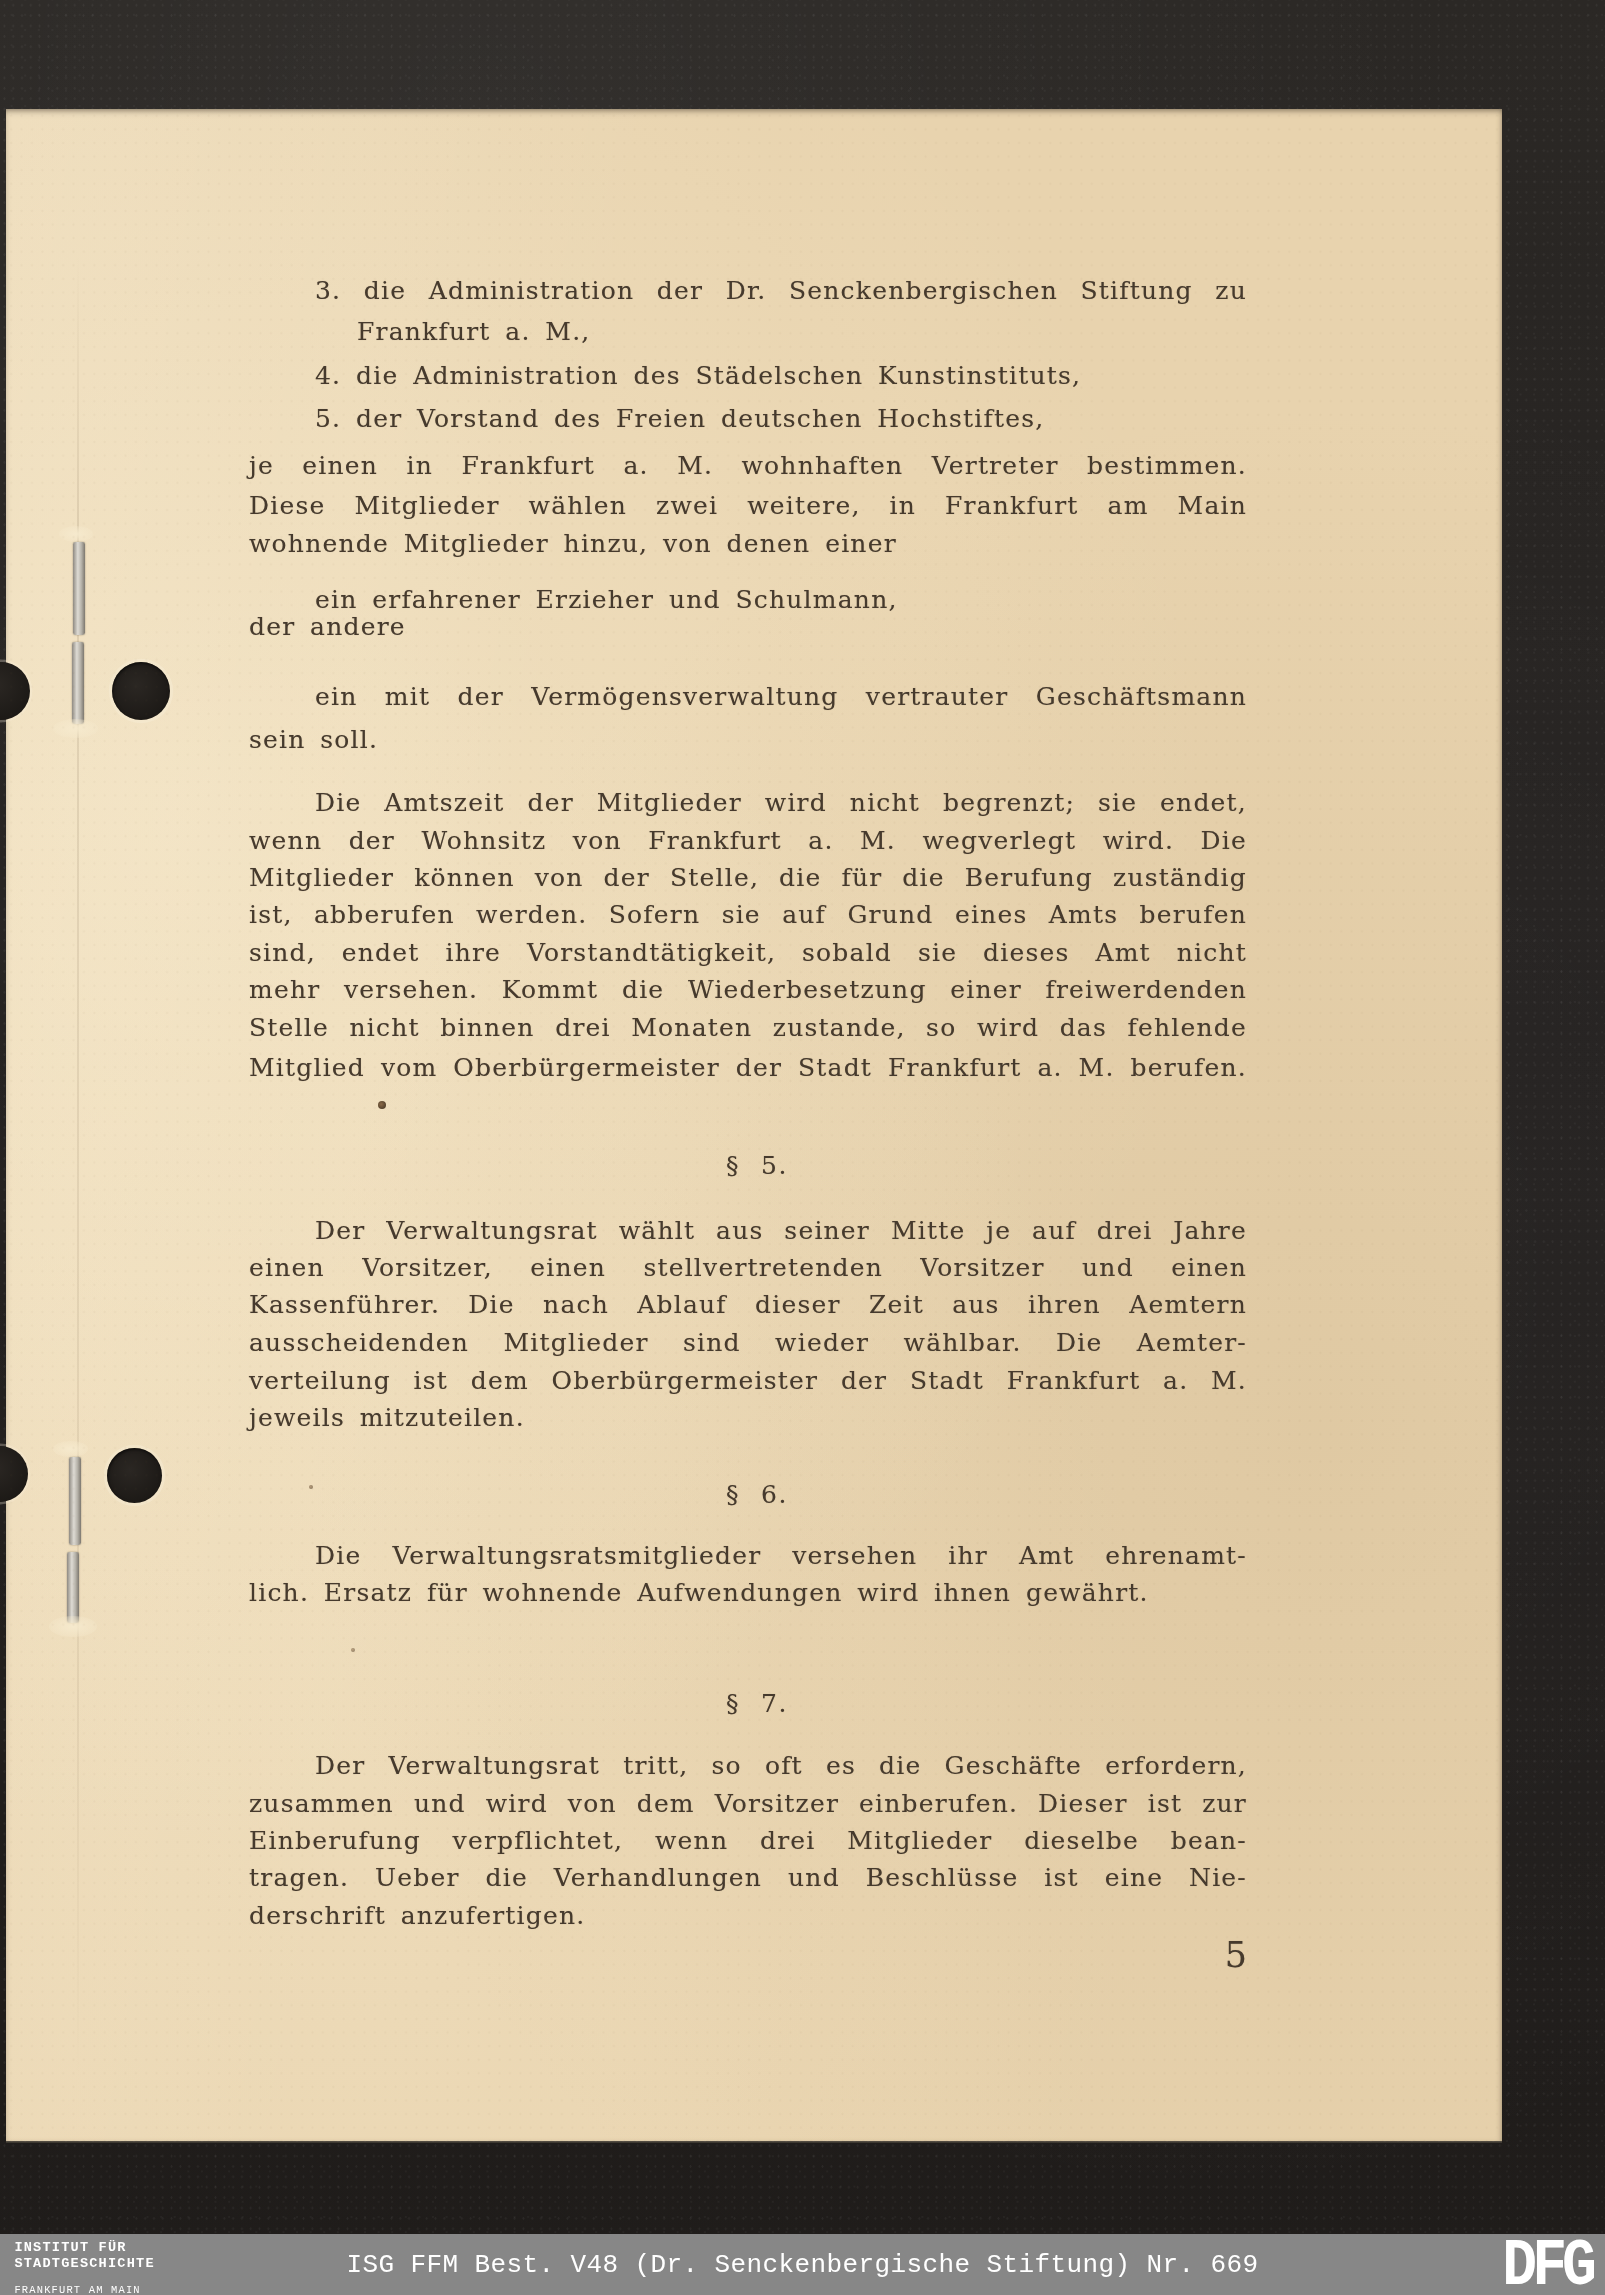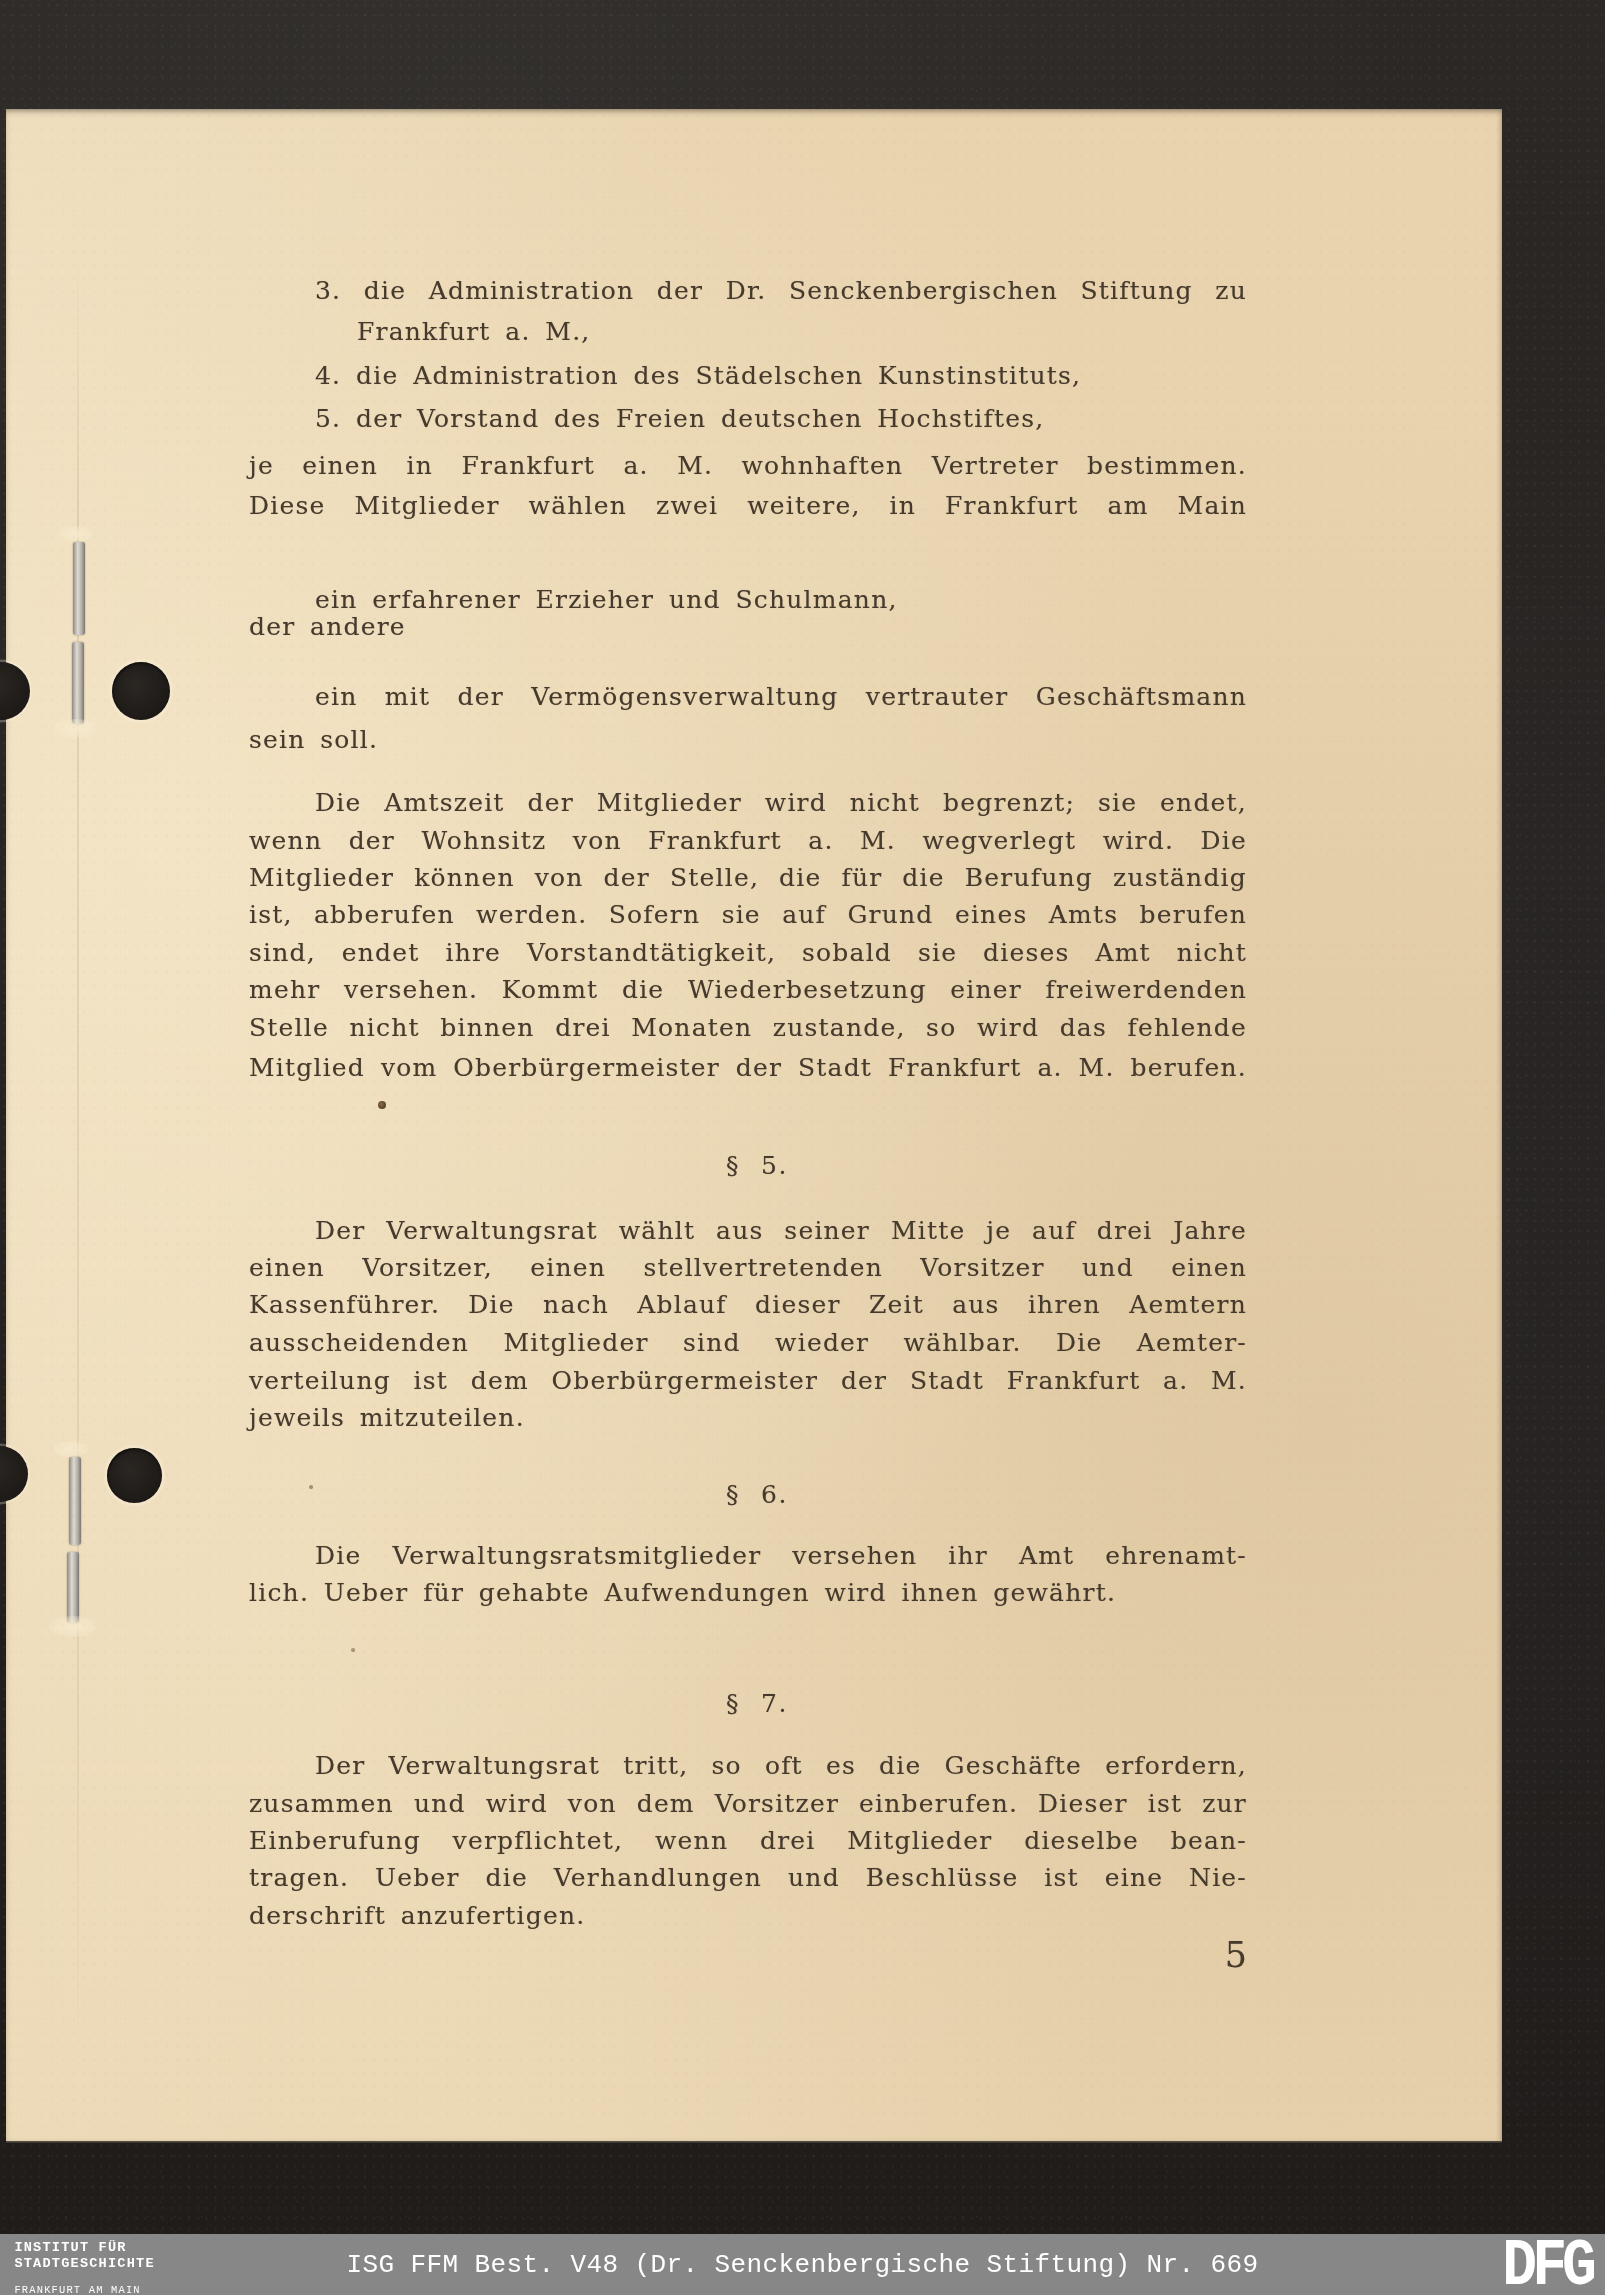--- a/index.html
+++ b/index.html
@@ -122,20 +122,21 @@
     <div class="speck" style="left:345px;top:1539px;width:4px;height:4px;opacity:.55;"></div>
   </div>
 
   <div id="text-layer">
       <div class="tl j" style="left: 315px; top: 278px; width: 932px;">3. die Administration der Dr. Senckenbergischen Stiftung zu</div>
       <div class="tl " style="left: 357px; top: 319px;">Frankfurt a. M.,</div>
       <div class="tl " style="left: 315px; top: 363px;">4. die Administration des Städelschen Kunstinstituts,</div>
       <div class="tl " style="left: 315px; top: 406px;">5. der Vorstand des Freien deutschen Hochstiftes,</div>
       <div class="tl j" style="left: 249px; top: 453px; width: 998px;">je einen in Frankfurt a. M. wohnhaften Vertreter bestimmen.</div>
       <div class="tl j" style="left: 249px; top: 493px; width: 998px;">Diese Mitglieder wählen zwei weitere, in Frankfurt am Main</div>
+      <div class="tl " style="left: 249px; top: 531px;">wohnende Mitglieder hinzu, von denen einer</div>
       <div class="tl " style="left: 315px; top: 587px;">ein erfahrener Erzieher und Schulmann,</div>
       <div class="tl " style="left: 249px; top: 614px;">der andere</div>
       <div class="tl j" style="left: 315px; top: 684px; width: 932px;">ein mit der Vermögensverwaltung vertrauter Geschäftsmann</div>
       <div class="tl " style="left: 249px; top: 727px;">sein soll.</div>
       <div class="tl j" style="left: 315px; top: 790px; width: 932px;">Die Amtszeit der Mitglieder wird nicht begrenzt; sie endet,</div>
       <div class="tl j" style="left: 249px; top: 828px; width: 998px;">wenn der Wohnsitz von Frankfurt a. M. wegverlegt wird. Die</div>
       <div class="tl j" style="left: 249px; top: 865px; width: 998px;">Mitglieder können von der Stelle, die für die Berufung zuständig</div>
       <div class="tl j" style="left: 249px; top: 902px; width: 998px;">ist, abberufen werden. Sofern sie auf Grund eines Amts berufen</div>
       <div class="tl j" style="left: 249px; top: 940px; width: 998px;">sind, endet ihre Vorstandtätigkeit, sobald sie dieses Amt nicht</div>
       <div class="tl j" style="left: 249px; top: 977px; width: 998px;">mehr versehen. Kommt die Wiederbesetzung einer freiwerdenden</div>
@@ -143,21 +144,21 @@
       <div class="tl j" style="left: 249px; top: 1055px; width: 998px;">Mitglied vom Oberbürgermeister der Stadt Frankfurt a. M. berufen.</div>
       <div class="tl h" style="left: 258px; top: 1153px; width: 998px;">§ 5.</div>
       <div class="tl j" style="left: 315px; top: 1218px; width: 932px;">Der Verwaltungsrat wählt aus seiner Mitte je auf drei Jahre</div>
       <div class="tl j" style="left: 249px; top: 1255px; width: 998px;">einen Vorsitzer, einen stellvertretenden Vorsitzer und einen</div>
       <div class="tl j" style="left: 249px; top: 1292px; width: 998px;">Kassenführer. Die nach Ablauf dieser Zeit aus ihren Aemtern</div>
       <div class="tl j" style="left: 249px; top: 1330px; width: 998px;">ausscheidenden Mitglieder sind wieder wählbar. Die Aemter-</div>
       <div class="tl j" style="left: 249px; top: 1368px; width: 998px;">verteilung ist dem Oberbürgermeister der Stadt Frankfurt a. M.</div>
       <div class="tl " style="left: 249px; top: 1405px;">jeweils mitzuteilen.</div>
       <div class="tl h" style="left: 258px; top: 1482px; width: 998px;">§ 6.</div>
       <div class="tl j" style="left: 315px; top: 1543px; width: 932px;">Die Verwaltungsratsmitglieder versehen ihr Amt ehrenamt-</div>
-      <div class="tl " style="left: 249px; top: 1580px;">lich. Ueber für gehabte Aufwendungen wird ihnen gewährt.</div>
+      <div class="tl " style="left: 249px; top: 1580px;">lich. Ersatz für wohnende Aufwendungen wird ihnen gewährt.</div>
       <div class="tl h" style="left: 258px; top: 1691px; width: 998px;">§ 7.</div>
       <div class="tl j" style="left: 315px; top: 1753px; width: 932px;">Der Verwaltungsrat tritt, so oft es die Geschäfte erfordern,</div>
       <div class="tl j" style="left: 249px; top: 1791px; width: 998px;">zusammen und wird von dem Vorsitzer einberufen. Dieser ist zur</div>
       <div class="tl j" style="left: 249px; top: 1828px; width: 998px;">Einberufung verpflichtet, wenn drei Mitglieder dieselbe bean-</div>
       <div class="tl j" style="left: 249px; top: 1865px; width: 998px;">tragen. Ueber die Verhandlungen und Beschlüsse ist eine Nie-</div>
       <div class="tl " style="left: 249px; top: 1903px;">derschrift anzufertigen.</div>
       <div class="tl pn" style="left: 1208px; top: 1938px; width: 56px;">5</div>
     </div>
 
   <div class="footer">

